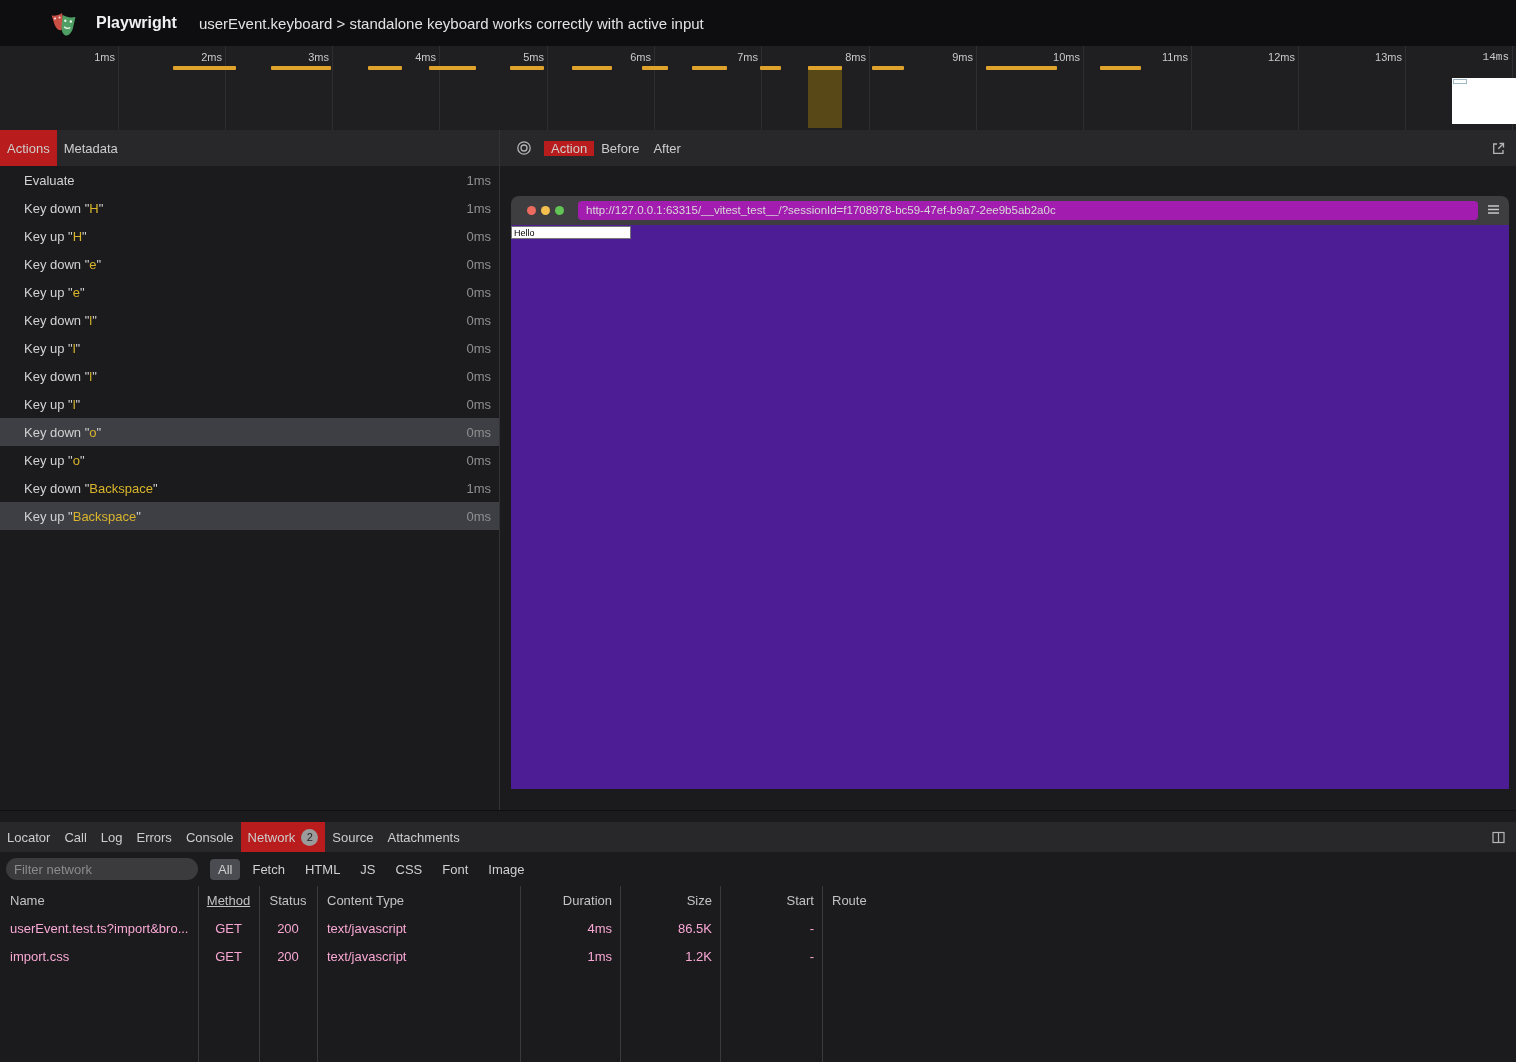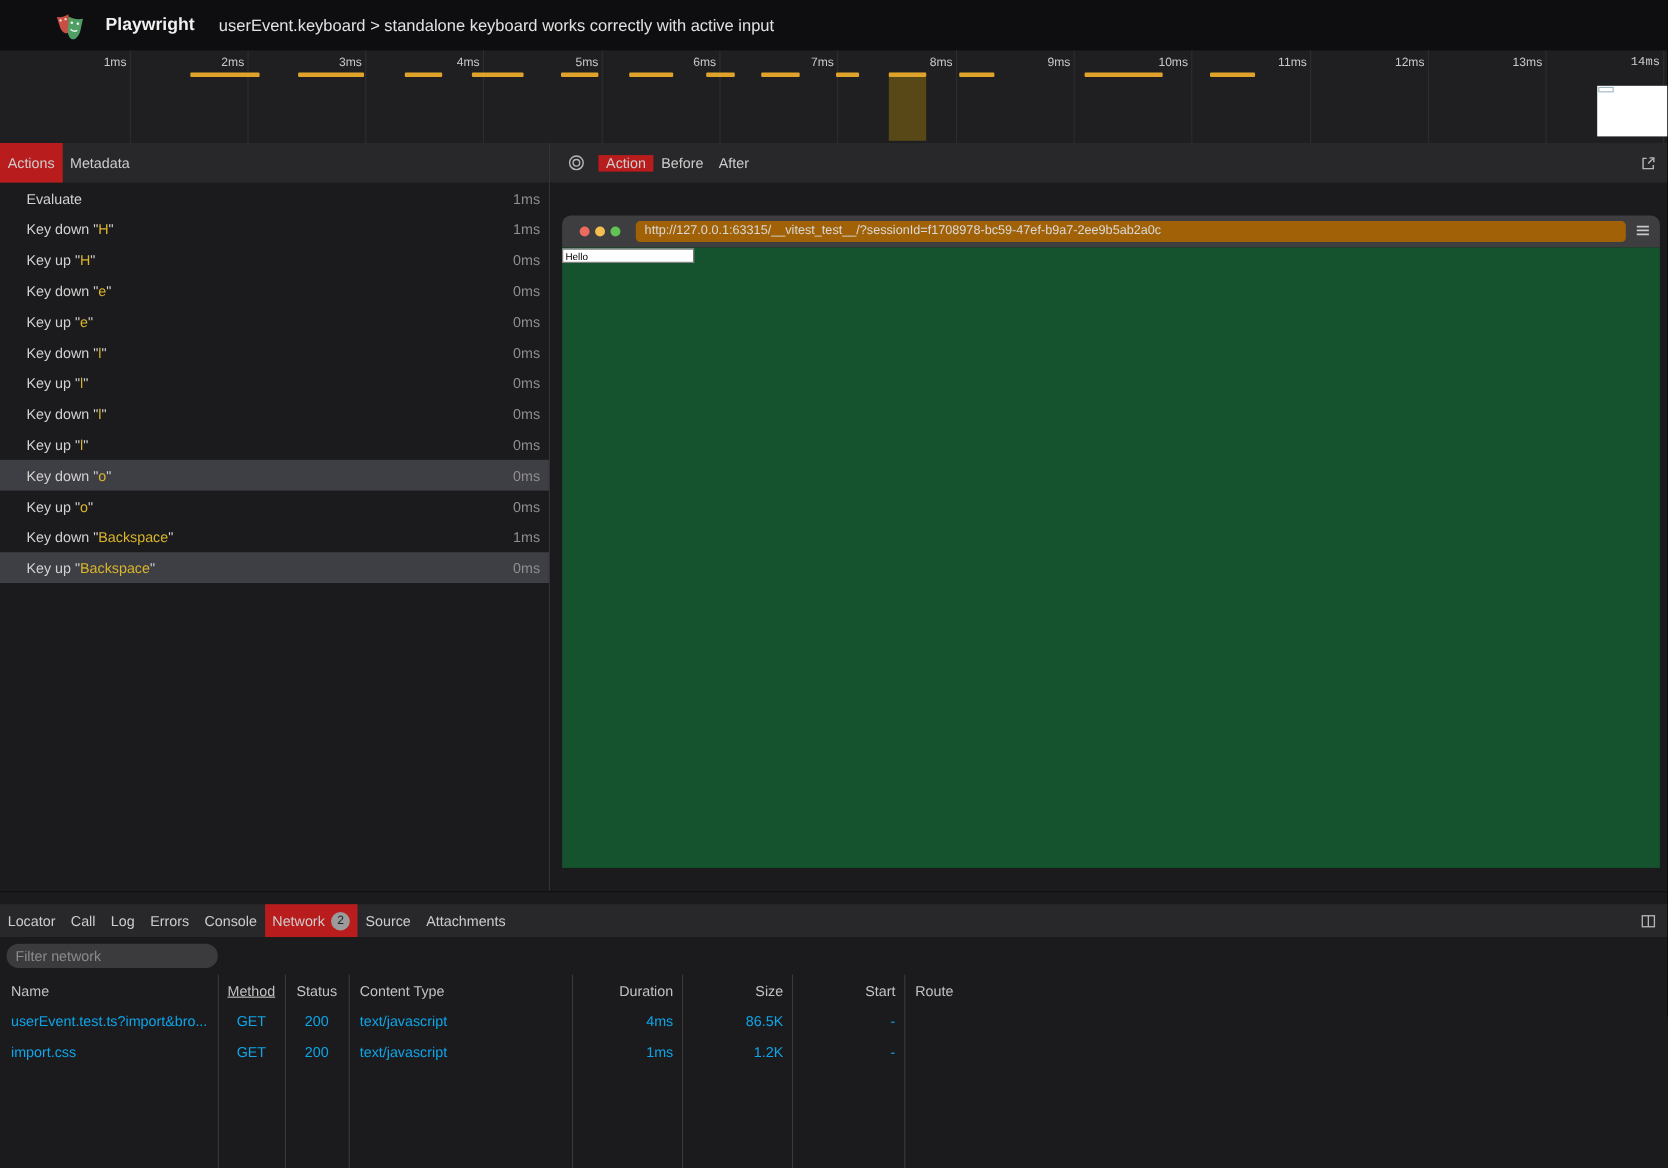--- a/index.html
+++ b/index.html
@@ -42,41 +42,41 @@
   .action-val{color:#d9b52c;}
   .action-dur{margin-left:auto;margin-right:8px;color:#8f8f8f;}
   
   .right-panel{position:absolute;left:500px;top:130px;width:1016px;height:680px;background:#1b1b1d;}
   .right-toolbar{left:0;top:0;width:100%;}
   .target-wrap{display:flex;align-items:center;padding:0 6px 0 10px;}
   .right-spacer{flex:1;}
   .chrome{position:absolute;left:11px;top:66px;width:998px;height:29px;background:#3e3e40;
           border-radius:8px 8px 0 0;}
   .dot{position:absolute;top:10px;width:9px;height:9px;border-radius:50%;}
-  .urlbar{position:absolute;left:67px;top:5px;width:884px;height:19px;background:#a16207;border-radius:4px;
+  .urlbar{position:absolute;left:67px;top:5px;width:884px;height:19px;background:#a21caf;border-radius:4px;
           font-size:11.5px;color:#d8d8d8;line-height:19px;padding:0 8px;white-space:nowrap;overflow:hidden;}
   .hamburger{position:absolute;right:8px;top:6px;}
-  .page{position:absolute;left:11px;top:95px;width:998px;height:564px;background:#14532d;}
+  .page{position:absolute;left:11px;top:95px;width:998px;height:564px;background:#4c1d95;}
   .page-input{position:absolute;left:0px;top:1px;width:114px;height:11px;border:1px solid #767676;
               background:#fff;color:#000;font-size:9px;font-family:"Liberation Sans",sans-serif;padding:0 2px;}
   
   .hsplit{position:absolute;left:0;top:810px;width:1516px;height:1px;background:#101012;}
   .bottom-panel{position:absolute;left:0;top:822px;width:1516px;height:240px;background:#1b1b1d;}
   .bottom-tabs{left:0;top:0;width:100%;height:30px;}
   .bottom-tabs .tab{font-size:13px;}
   .filter-row{position:absolute;left:0;top:30px;width:100%;height:34px;background:#1b1b1d;
               display:flex;align-items:center;}
   .filter-input{margin-left:6px;width:176px;height:22px;background:#3b3b3d;border:none;border-radius:11px;
                 color:#d0d0d0;font-size:13px;padding:0 8px;font-family:"Liberation Sans",sans-serif;outline:none;}
   .filter-input::placeholder{color:#8b8b8b;}
   .chips{display:flex;align-items:center;margin-left:12px;}
   .chip{padding:3px 8px;margin-right:4px;font-size:13px;color:#cfcfcf;border-radius:4px;cursor:pointer;}
   .chip.selected{background:#4b4b52;}
   .net-table{position:absolute;left:0;top:64px;width:100%;bottom:0;}
-  .net-row{display:flex;height:28px;align-items:center;font-size:13px;color:#0ea5e9;}
+  .net-row{display:flex;height:28px;align-items:center;font-size:13px;color:#f9a8d4;}
   .net-row.hdr{color:#c2c2c2;}
   .net-cell{overflow:hidden;white-space:nowrap;box-sizing:border-box;}
   .colsep{position:absolute;top:0;bottom:0;width:1px;background:#3a3a3d;}
 </style>
 </head>
 <body>
 
 <div id="app">
 
   <div class="topbar">
@@ -335,20 +335,29 @@
         <svg width="15" height="15" viewBox="0 0 15 15">
           <g stroke="#b5b5b5" stroke-width="1.2" fill="none">
             <rect x="2" y="2.5" width="11" height="10"></rect>
               <path d="M7.5 2.5v10"></path>
           </g>
         </svg>
       </span>
     </div>
     <div class="filter-row">
       <input class="filter-input" placeholder="Filter network" style="">
+      <span class="chips" id="chips">
+          <span class="chip selected">All</span>
+          <span class="chip">Fetch</span>
+          <span class="chip">HTML</span>
+          <span class="chip">JS</span>
+          <span class="chip">CSS</span>
+          <span class="chip">Font</span>
+          <span class="chip">Image</span>
+        </span>
     </div>
     <div class="net-table" id="net-table">
         <div class="net-row hdr">
           <div class="net-cell" style="width: 198px; text-align: left; padding: 0px 0px 0px 10px;">Name</div>
           <div class="net-cell" style="width: 61px; text-align: center; padding: 0px; text-decoration: underline;">Method</div>
           <div class="net-cell" style="width: 58px; text-align: center; padding: 0px;">Status</div>
           <div class="net-cell" style="width: 203px; text-align: left; padding: 0px 0px 0px 10px;">Content Type</div>
           <div class="net-cell" style="width: 100px; text-align: right; padding: 0px 8px 0px 0px;">Duration</div>
           <div class="net-cell" style="width: 100px; text-align: right; padding: 0px 8px 0px 0px;">Size</div>
           <div class="net-cell" style="width: 102px; text-align: right; padding: 0px 8px 0px 0px;">Start</div>

